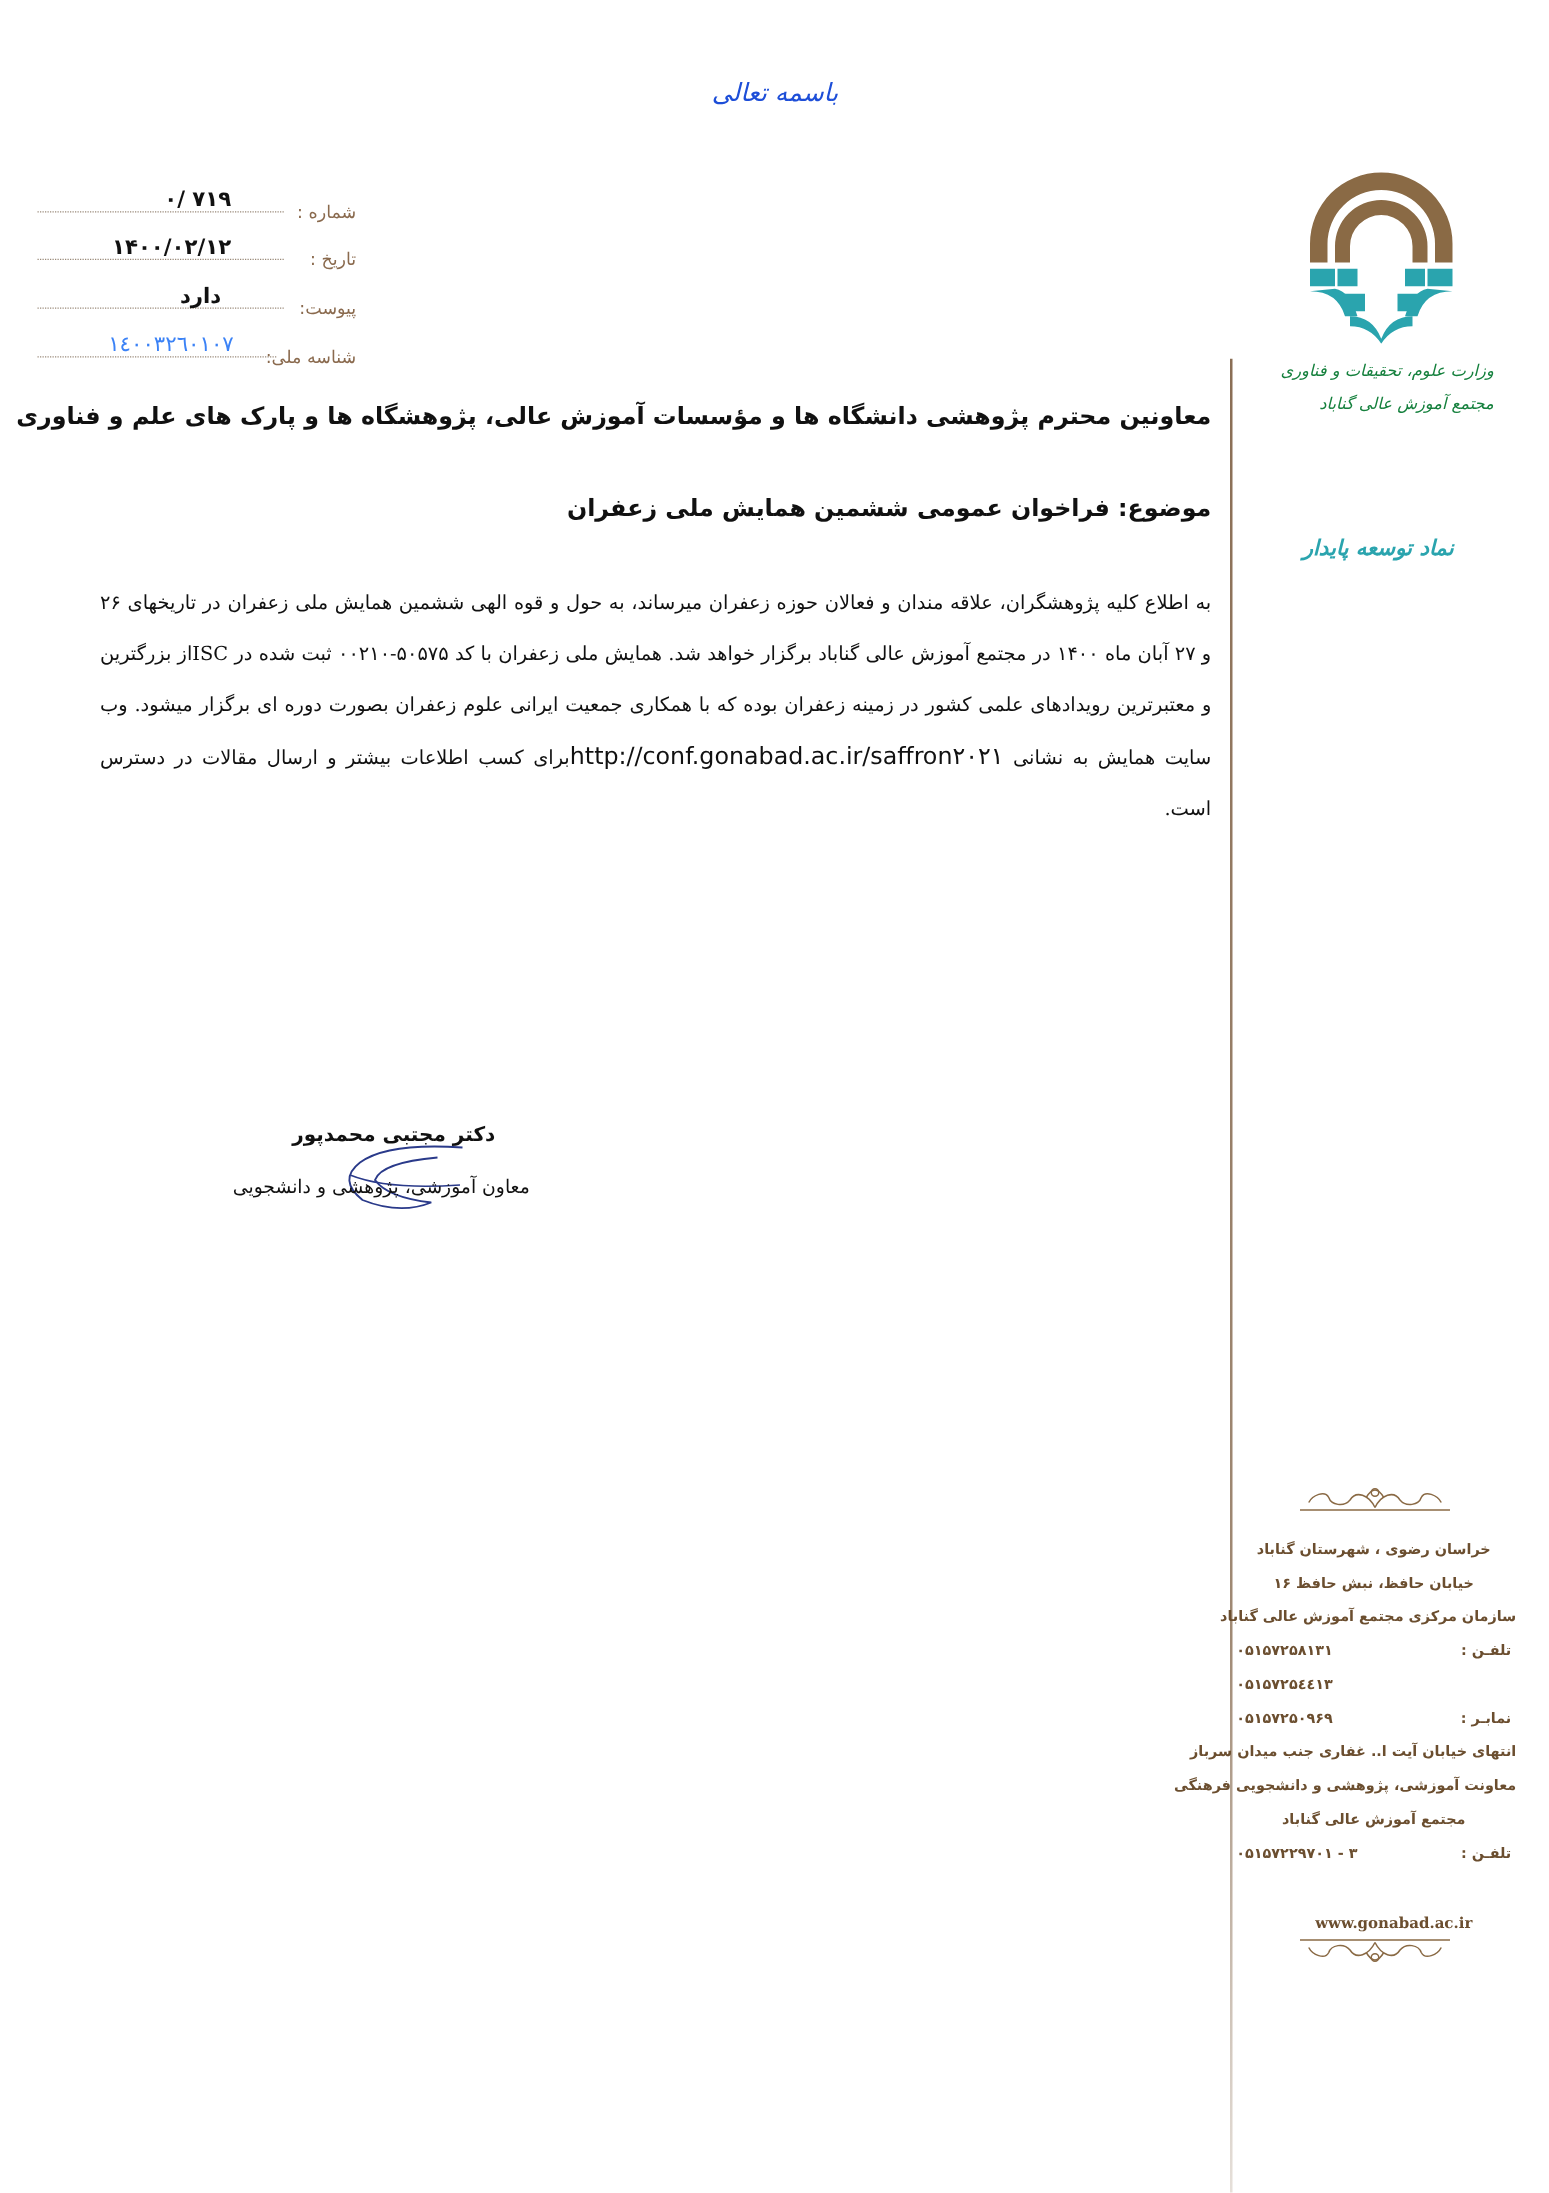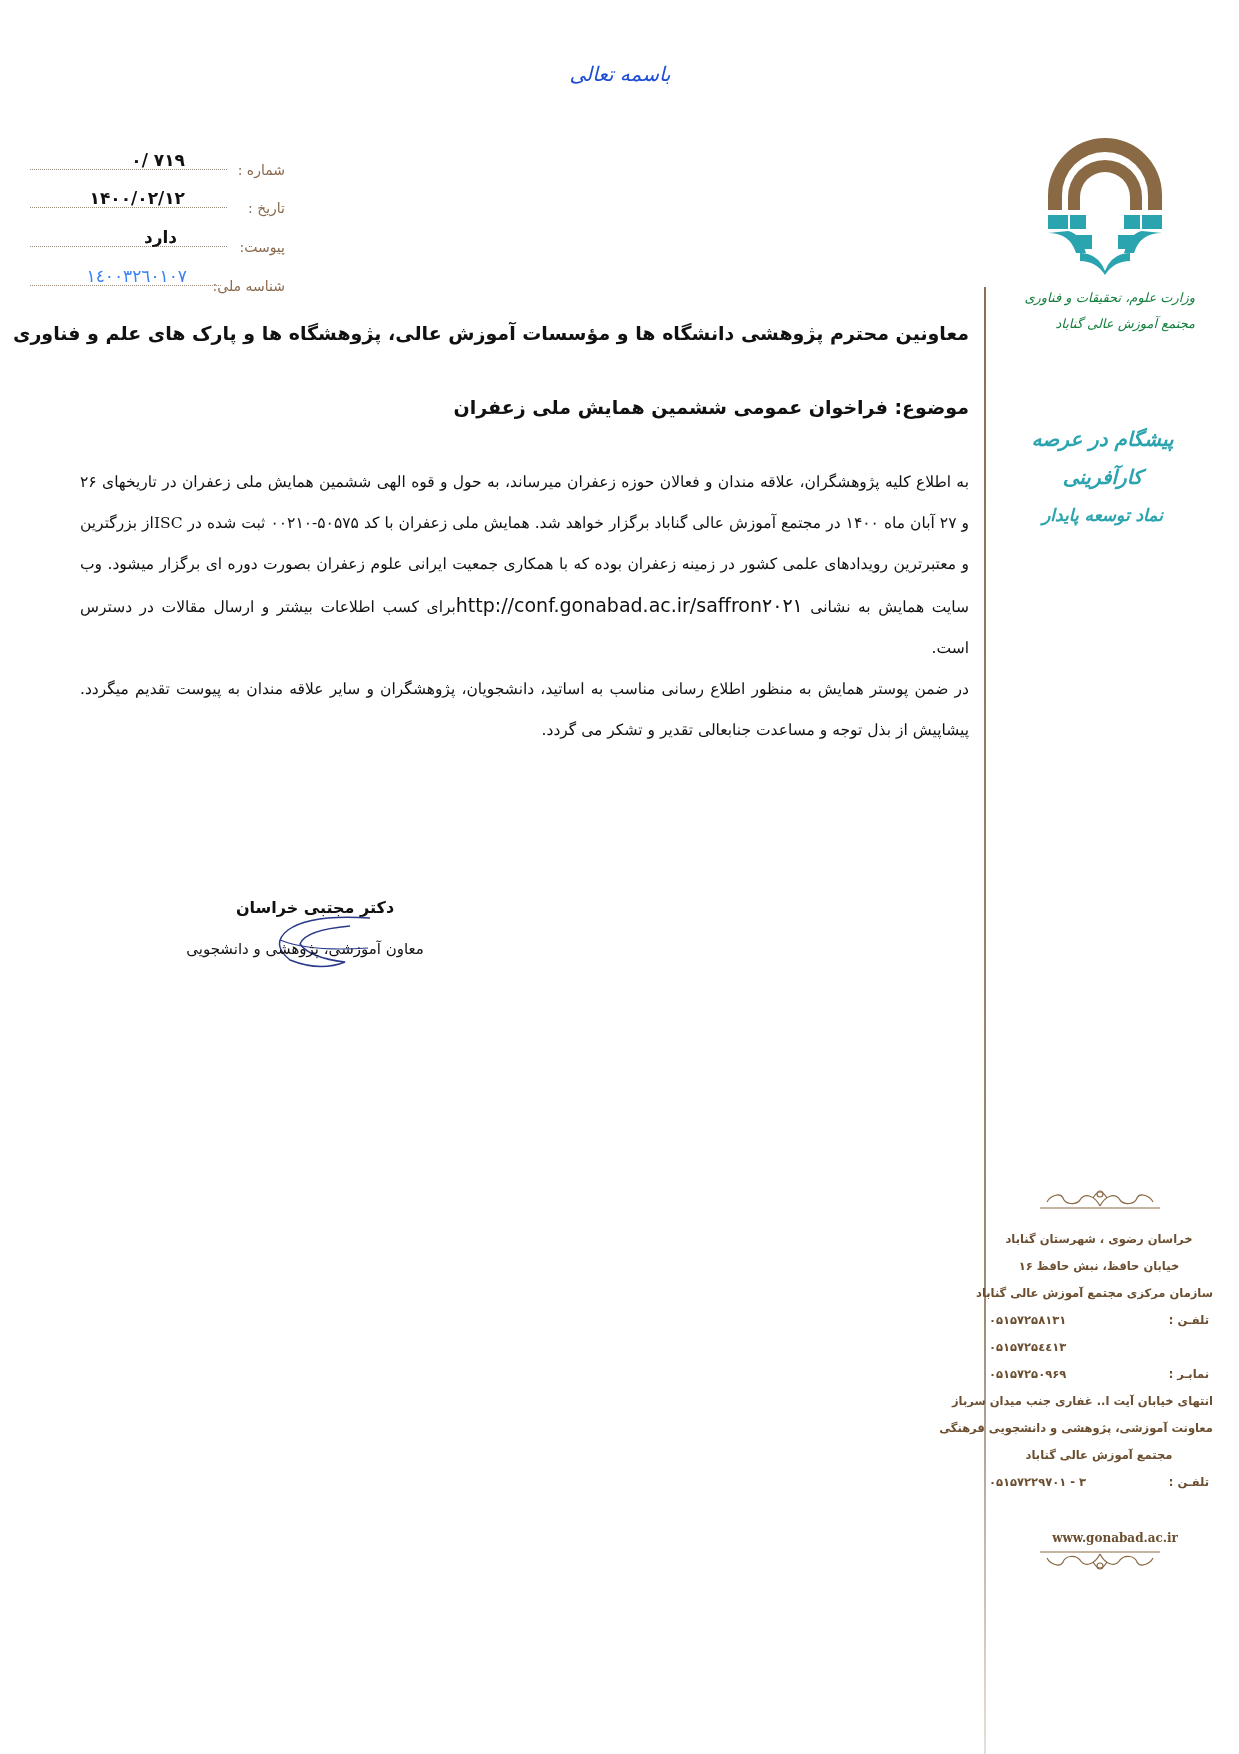--- a/index.html
+++ b/index.html
@@ -115,39 +115,37 @@
     <path d="M40 118 Q58 118 65 136 Q72 118 90 118 L90 126 Q74 126 65 140 Q56 126 40 126 Z"></path>
   </g>
 </svg>
 
 <div class="abs ministry-text">
   <div>وزارت علوم، تحقیقات و فناوری</div>
   <div>مجتمع آموزش عالی گناباد</div>
 </div>
 
 <div class="abs slogan">
-  <div>پیشگام در عرصه کارآفرینی</div>
   <div style="font-size:17px;">نماد توسعه پایدار</div>
 </div>
 
 <div class="abs vline"></div>
 
 <div class="abs recipient">معاونین محترم پژوهشی دانشگاه ها و مؤسسات آموزش عالی، پژوهشگاه ها و پارک های علم و فناوری</div>
 <div class="abs subject">موضوع: فراخوان عمومی ششمین همایش ملی زعفران</div>
 
 <div class="abs body-text">
   <p><span>به اطلاع کلیه پژوهشگران، علاقه مندان و فعالان حوزه زعفران میرساند، به حول و قوه الهی ششمین همایش ملی زعفران در تاریخهای ۲۶ و ۲۷ آبان ماه ۱۴۰۰ در مجتمع آموزش عالی گناباد برگزار خواهد شد. همایش ملی زعفران با کد ۵۰۵۷۵-۰۰۲۱۰ ثبت شده در ISCاز بزرگترین و معتبرترین رویدادهای علمی کشور در زمینه زعفران بوده که با همکاری جمعیت ایرانی علوم زعفران بصورت دوره ای برگزار میشود. وب سایت همایش به نشانی </span><span class="link">http://conf.gonabad.ac.ir/saffron۲۰۲۱</span><span>برای کسب اطلاعات بیشتر و ارسال مقالات در دسترس است.</span></p>
-  <p>در ضمن پوستر همایش به منظور اطلاع رسانی مناسب به اساتید، دانشجویان، پژوهشگران و سایر علاقه مندان به پیوست تقدیم میگردد. پیشاپیش از بذل توجه و مساعدت جنابعالی تقدیر و تشکر می گردد.</p>
 </div>
 
 <svg class="abs signature" viewBox="0 0 130 80">
   <path d="M120 18 Q60 14 38 30 Q20 44 40 60 Q70 72 95 62 Q60 58 50 44 Q55 30 100 26" fill="none" stroke="#2a3a8a" stroke-width="1.5"></path>
   <path d="M30 40 Q60 52 118 48" fill="none" stroke="#2a3a8a" stroke-width="1.2"></path>
 </svg>
-<div class="abs sign-name">دکتر مجتبی خراسان</div>
+<div class="abs sign-name">دکتر مجتبی محمدپور</div>
 <div class="abs sign-title">معاون آموزشی، پژوهشی و دانشجویی</div>
 
 <svg class="abs ornament" style="left:1035px; top:1186px;" viewBox="0 0 130 26">
   <g fill="none" stroke="#8a6a45" stroke-width="1.2">
     <path d="M5 22 H125"></path>
     <path d="M65 20 C60 10 50 6 45 14 C40 20 30 18 28 12 C25 6 15 10 12 16"></path>
     <path d="M65 20 C70 10 80 6 85 14 C90 20 100 18 102 12 C105 6 115 10 118 16"></path>
     <circle cx="65" cy="8" r="3"></circle>
     <path d="M58 12 Q65 0 72 12"></path>
   </g>

